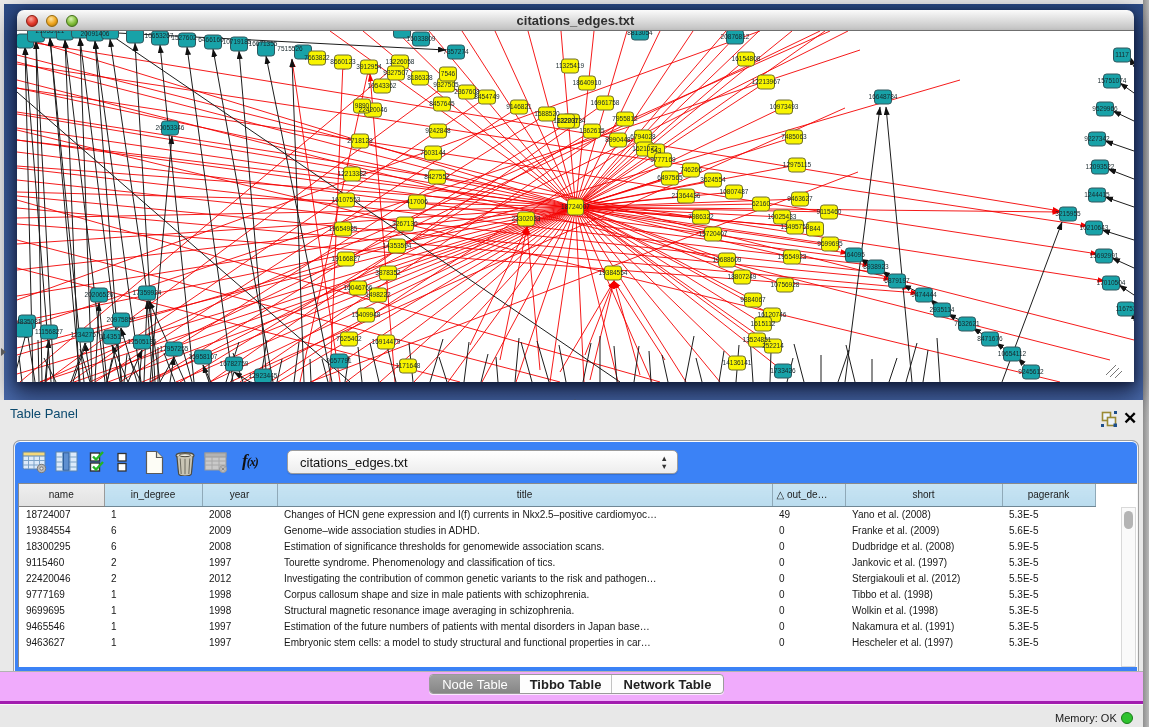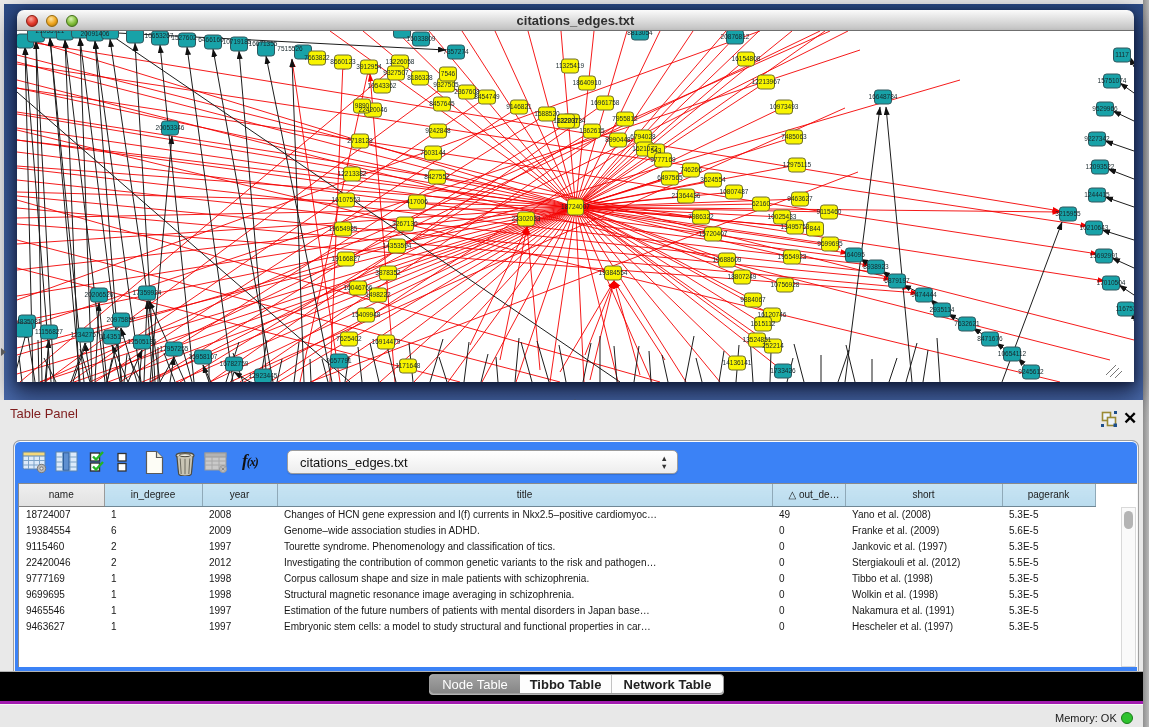--- a/index.html
+++ b/index.html
@@ -11,41 +11,41 @@
  box-shadow:0 10px 24px 4px rgba(3,8,30,.65),0 2px 8px rgba(0,0,10,.5);}
 #titlebar{position:absolute;left:0;top:0;width:1117px;height:21px;border-radius:7px 7px 0 0;
  background:linear-gradient(180deg,#fbfbfb 0%,#e3e3e3 40%,#c7c7c7 85%,#b8b8b8 100%);
  box-shadow:inset 0 -1px 0 #6f6f6f;}
 #titlebar .t{position:absolute;left:0;right:0;top:3px;text-align:center;font-size:13px;font-weight:700;color:#303030}
 .tl{position:absolute;top:4.5px;width:12px;height:12px;border-radius:50%}
 #tl1{left:9px;background:radial-gradient(circle at 40% 30%,#f9a89e,#e23a2c 52%,#9c1a10);border:.5px solid #8e1a10}
 #tl2{left:29px;background:radial-gradient(circle at 40% 30%,#fce3a0,#efa61f 52%,#a06b08);border:.5px solid #96690a}
 #tl3{left:49px;background:radial-gradient(circle at 40% 30%,#d8f2b4,#85c03c 52%,#467f15);border:.5px solid #426f19}
 #panel{position:absolute;left:0;top:400px;width:1143px;height:327px;background:#e9e9e9}
-#ptitle{position:absolute;left:10px;top:6px;font-size:13px;color:#7f1d1d}
+#ptitle{position:absolute;left:10px;top:6px;font-size:13px;color:#0c4a6e}
 #pfloat{position:absolute;left:1100px;top:10px}
 #pclose{position:absolute;left:1123px;top:8px;font-size:17px;font-weight:700;color:#000}
 #inner{position:absolute;left:13px;top:40px;width:1126px;height:231px;background:#3b82f6;
  border:1px solid #9f9f9f;border-bottom:none;border-radius:7px 7px 0 0;
  box-shadow:inset 0 1px 0 #fdfdfd,inset 1px 0 0 #f5f5f5,inset -1px 0 0 #f5f5f5}
 .ticon{position:absolute;top:9px}
 #dd{position:absolute;left:273px;top:9px;width:391px;height:24px;background:linear-gradient(180deg,#ffffff,#ededed);
  border:1px solid #9d9d9d;border-radius:5px;box-shadow:0 1px 1px rgba(0,0,0,.15)}
 #dd .txt{position:absolute;left:12px;top:4px;font-size:13px;color:#111}
 #dd .ar{position:absolute;right:9px;top:4px;font-size:7.5px;color:#333;line-height:7.5px}
 #tblwrap{position:absolute;left:4px;top:42px;width:1119px;height:184px;background:#fff;border-left:1px solid #8a8a8a;border-top:1px solid #8a8a8a}
 table{border-collapse:collapse;table-layout:fixed;width:1076px;font-size:10px}
 th{height:22px;background:linear-gradient(180deg,#c8e4f3,#badcee);border-right:1px solid #8fa9b8;border-bottom:1px solid #6f8795;
  font-weight:400;color:#1c1c1c;text-align:center;overflow:hidden;white-space:nowrap}
 th.c0{background:linear-gradient(180deg,#efefef,#e2e2e2);border-right:1px solid #9a9a9a;border-bottom:1px solid #808080}
 td{height:16px;padding:0 0 0 7px;color:#161616;white-space:nowrap;overflow:hidden;text-overflow:clip}
 .c0{width:85px}.c1{width:98px}.c2{width:75px}.c3{width:495px}.c4{width:73px}.c5{width:157px}.c6{width:93px}
 #vscroll{position:absolute;left:1102px;top:23px;width:15px;height:160px;background:#fafafa;border:1px solid #d9d9d9}
 #vthumb{position:absolute;left:2px;top:3px;width:9px;height:18px;border-radius:5px;background:#b4b4b4}
-#tabs{position:absolute;left:0px;top:271px;width:1143px;height:30px;background:#000000;border-top:1px solid #b2b2b2}
+#tabs{position:absolute;left:0px;top:271px;width:1143px;height:30px;background:#f0abfc;border-top:1px solid #b2b2b2}
 #seg{position:absolute;left:429px;top:2px;width:295px;height:20px;border:1px solid #9b9b9b;border-radius:4px;background:#fdfdfd;
  box-shadow:0 1px 0 rgba(255,255,255,.7);display:flex;font-size:13px;font-weight:700}
 #seg div{display:flex;align-items:center;justify-content:center;color:#222}
 #seg .s1{width:90px;background:linear-gradient(180deg,#a2a2a2,#868686);color:#fff;border-radius:3px 0 0 3px;font-weight:400}
 #seg .s2{width:92px;border-right:1px solid #c2c2c2}
 #seg .s3{width:111px}
 #status{position:absolute;left:0;top:301px;width:1143px;height:26px;background:#e8e8e8;border-top:3px solid #a21caf;box-shadow:inset 0 1px 0 #f8f8f8}
 #mem{position:absolute;left:1055px;top:8px;font-size:11px;color:#1a1a1a}
 #memdot{position:absolute;left:1121px;top:8px;width:12px;height:12px;border-radius:50%;background:#2fc32f;border:1.5px solid #1a7a1a}
 </style></head><body>
@@ -655,41 +655,50 @@
           <span class="ar">▲<br>▼</span>
         </div>
       <div id="tblwrap">
         <table>
           <tbody>
               <tr>
                 <th class="c0">name</th>
                 <th class="c1">in_degree</th>
                 <th class="c2">year</th>
                 <th class="c3">title</th>
-              <th class="c4" style="text-align:left;padding-left:16px">△ out_de…</th>
+              <th class="c4" style="text-align:left;padding-left:4px">△ out_de…</th>
                 <th class="c5">short</th>
                 <th class="c6">pagerank</th>
               </tr>
           <tr>
                 <td class="c0">18724007</td>
                 <td class="c1">1</td>
                 <td class="c2">2008</td>
                 <td class="c3">Changes of HCN gene expression and I(f) currents in Nkx2.5–positive cardiomyoc…</td>
                 <td class="c4">49</td>
                 <td class="c5">Yano et al. (2008)</td>
                 <td class="c6">5.3E-5</td>
               </tr>
               <tr>
                 <td class="c0">19384554</td>
                 <td class="c1">6</td>
                 <td class="c2">2009</td>
                 <td class="c3">Genome–wide association studies in ADHD.</td>
                 <td class="c4">0</td>
                 <td class="c5">Franke et al. (2009)</td>
                 <td class="c6">5.6E-5</td>
+              </tr>
+              <tr>
+                <td class="c0">18300295</td>
+                <td class="c1">6</td>
+                <td class="c2">2008</td>
+                <td class="c3">Estimation of significance thresholds for genomewide association scans.</td>
+                <td class="c4">0</td>
+                <td class="c5">Dudbridge et al. (2008)</td>
+                <td class="c6">5.9E-5</td>
               </tr>
               <tr>
                 <td class="c0">9115460</td>
                 <td class="c1">2</td>
                 <td class="c2">1997</td>
                 <td class="c3">Tourette syndrome. Phenomenology and classification of tics.</td>
                 <td class="c4">0</td>
                 <td class="c5">Jankovic et al. (1997)</td>
                 <td class="c6">5.3E-5</td>
               </tr>

